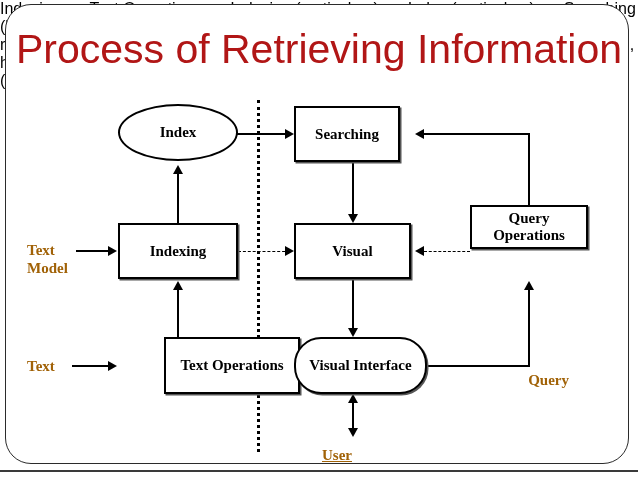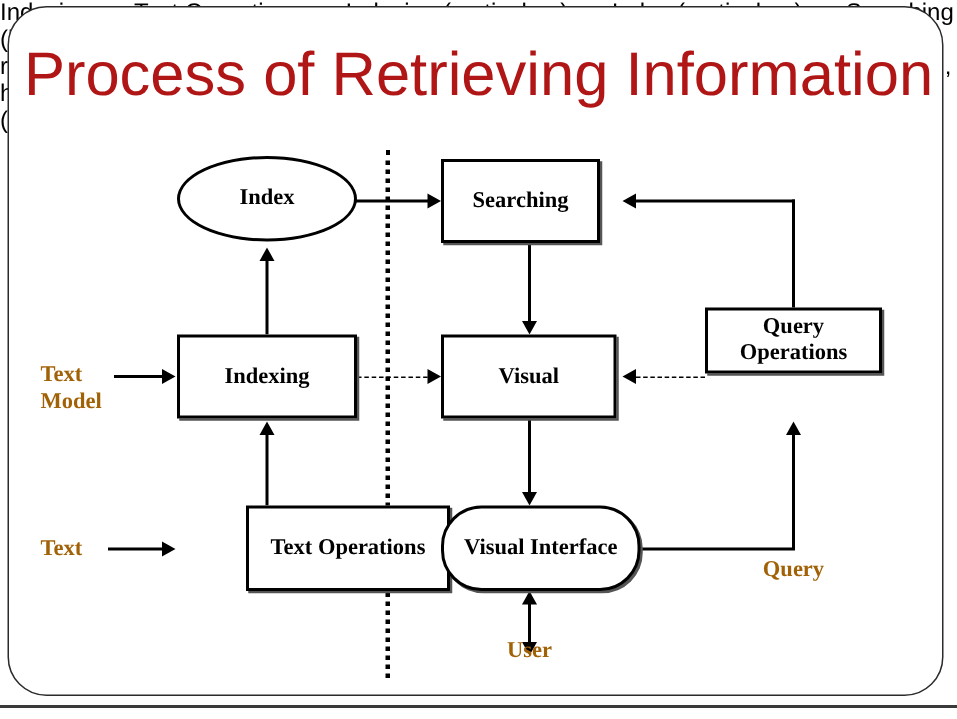--- a/index.html
+++ b/index.html
@@ -142,23 +142,23 @@
     <span>Visual
 Interface</span>
   </div>
 
   
   <div class="plabel" style="left:27px; top:241px; width:80px; text-align:left;">Text
 Model</div>
 
   <div class="plabel" style="left:27px; top:357px; width:80px; text-align:left;">Text</div>
 
-  <div class="plabel" style="left:489px; top:371px; width:80px; text-align:center;">Query</div>
-
-  <div class="plabel" style="left:322px; top:425px; width:62px; text-align:center;">User</div>
+  <div class="plabel" style="left:489px; top:371px; width:80px; text-align:right;">Query</div>
+
+  <div class="plabel" style="left:322px; top:446px; width:62px; text-align:left;text-decoration:underline;">User</div>
 
   
 
     Indexing --&gt;
   <div class="ln lnh" style="left:76px; top:250px; width:34px;"></div>
   <div class="ah ah-r" style="left:108px; top:246px;"></div>
 
    Text Operations --&gt;
   <div class="ln lnh" style="left:72px; top:365px; width:38px;"></div>
   <div class="ah ah-r" style="left:108px; top:361px;"></div>

